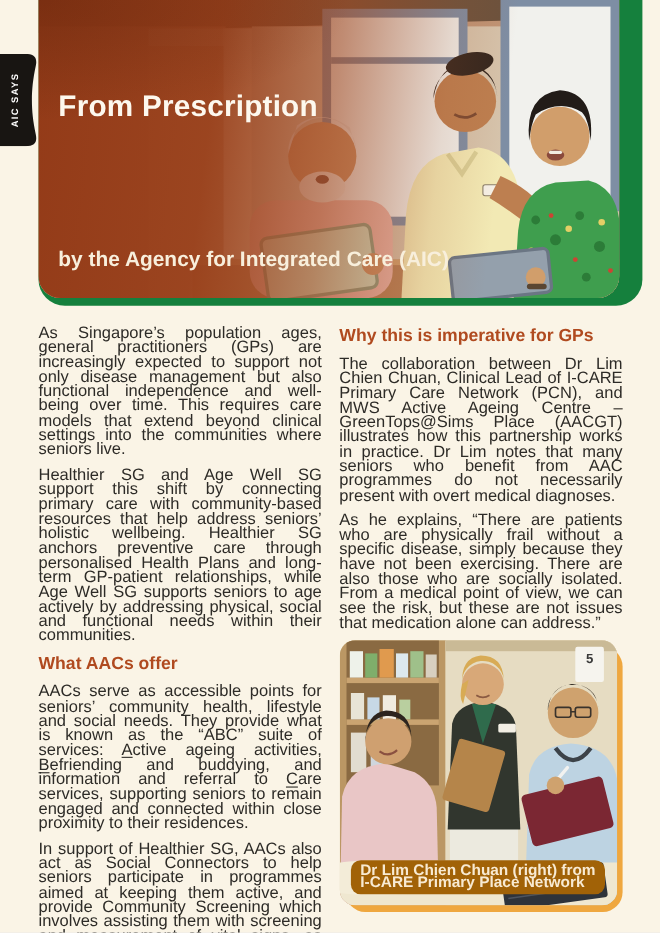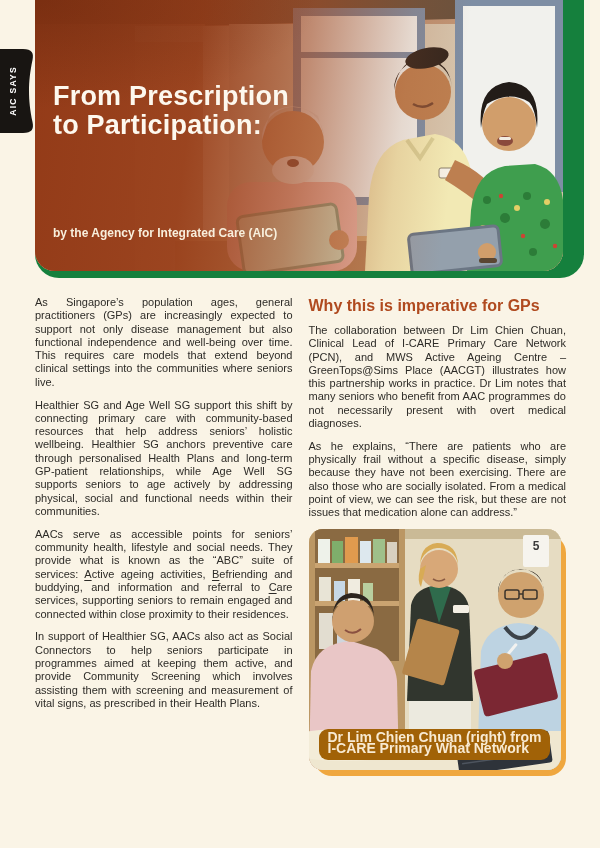--- a/index.html
+++ b/index.html
@@ -19,31 +19,31 @@
       radial-gradient(120% 90% at 0% 0%, rgba(80,28,8,0.35) 0%, rgba(80,28,8,0) 45%),
       linear-gradient(97deg, rgba(146,56,21,0.97) 0%, rgba(152,62,25,0.93) 30%,
         rgba(160,72,33,0.60) 50%, rgba(168,84,44,0.15) 68%, rgba(168,84,44,0) 78%);}
   .hero-text{position:absolute;inset:0;}
   .hero-title{position:absolute;left:18px;top:82px;margin:0;
     font-size:27px;line-height:29px;font-weight:800;color:#fdf8ee;letter-spacing:.2px;}
   .hero-title span{display:block;}
   .hero-subtitle{position:absolute;left:18px;top:149px;width:248px;
     font-size:13px;line-height:17.5px;font-weight:700;color:#5ba28c;}
   .hero-byline{position:absolute;left:18px;top:226px;
-    font-size:12px;font-weight:700;color:#f8efdc;}
+    font-size:19px;font-weight:700;color:#f8efdc;}
   
   .edge-tab{position:absolute;left:0;top:49px;width:35px;height:84px;}
   .edge-tab svg{position:absolute;inset:0;width:100%;height:100%;display:block;}
   .edge-tab .label-wrap{position:absolute;inset:0;display:flex;align-items:center;padding-left:8px;}
   .edge-tab .tab-label{writing-mode:vertical-rl;transform:rotate(180deg);
     font-size:8.5px;font-weight:700;color:#ffffff;letter-spacing:1.3px;white-space:nowrap;}
   
   .body-cols{position:absolute;left:35px;top:296px;width:531px;display:flex;gap:16px;}
   .col{flex:1;min-width:0;}
-  .col p{margin:0 0 9.5px;font-size:11px;line-height:13.3px;text-align:justify;
+  .col p{margin:0 0 9.5px;font-size:15px;line-height:13.3px;text-align:justify;
     color:#2d2b27;}
   .col h2{margin:0 0 9px;font-size:16px;line-height:19px;font-weight:800;color:#b04a1f;}
   .col h2.mt{margin-top:7px;}
   .ul{text-decoration:underline;text-underline-offset:1.5px;}
   
   .photo-card{position:relative;margin:5px 0 0;width:100%;height:247px;}
   .photo-back{position:absolute;left:5px;top:6px;width:252px;height:241px;
     background:#efa73f;border-radius:18px;}
   .photo-content{position:absolute;left:0;top:0;width:252px;height:241px;
     border-radius:14px;overflow:hidden;background:#d8c49e;}
@@ -126,41 +126,41 @@
         <g transform="rotate(-6 420 250)">
           <rect x="375" y="230" width="90" height="40" rx="5" fill="#94a0ac" stroke="#6b7684" stroke-width="3"></rect>
         </g>
         <circle cx="452" cy="252" r="9" fill="#d19e6b"></circle>
         <rect x="444" y="258" width="18" height="5" rx="2.5" fill="#5a4632"></rect>
       </svg>
       <div class="hero-overlay"></div>
       <div class="hero-text">
         <h1 class="hero-title">
           <span>From Prescription</span>
-          <span>to Participation:</span>
         </h1>
         <div class="hero-byline">by the Agency for Integrated Care (AIC)</div>
       </div>
     </div>
   </div>
 
   <div class="edge-tab">
     <svg viewBox="0 0 35 84" preserveAspectRatio="none">
       <path d="M0,0 H23 C32,0 34,4 32.5,11 C30,23 29,32 29,42 C29,52 30,61 32.5,73 C34,80 32,84 23,84 H0 Z" fill="#181512"></path>
     </svg>
     <div class="label-wrap">
       <span class="tab-label">AIC SAYS</span>
     </div>
   </div>
 
   <div class="body-cols">
 
     <div class="col">
       <p>As Singapore’s population ages, general practitioners (GPs) are increasingly expected to support not only disease management but also functional independence and well-being over time. This requires care models that extend beyond clinical settings into the communities where seniors live.</p>
       <p>Healthier SG and Age Well SG support this shift by connecting primary care with community-based resources that help address seniors’ holistic wellbeing. Healthier SG anchors preventive care through personalised Health Plans and long-term GP-patient relationships, while Age Well SG supports seniors to age actively by addressing physical, social and functional needs within their communities.</p>
+      <h2 class="mt">What AACs offer</h2>
       <p><span>AACs serve as accessible points for seniors’ community health, lifestyle and social needs. They provide what is known as the “ABC” suite of services: </span><span class="ul">A</span><span>ctive ageing activities, </span><span class="ul">B</span><span>efriending and buddying, and information and referral to </span><span class="ul">C</span><span>are services, supporting seniors to remain engaged and connected within close proximity to their residences.</span></p>
       <p>In support of Healthier SG, AACs also act as Social Connectors to help seniors participate in programmes aimed at keeping them active, and provide Community Screening which involves assisting them with screening and measurement of vital signs, as prescribed in their Health Plans.</p>
     </div>
 
     <div class="col">
       <h2>Why this is imperative for GPs</h2>
       <p>The collaboration between Dr Lim Chien Chuan, Clinical Lead of I-CARE Primary Care Network (PCN), and MWS Active Ageing Centre – GreenTops@Sims Place (AACGT) illustrates how this partnership works in practice. Dr Lim notes that many seniors who benefit from AAC programmes do not necessarily present with overt medical diagnoses.</p>
       <p>As he explains, “There are patients who are physically frail without a specific disease, simply because they have not been exercising. There are also those who are socially isolated. From a medical point of view, we can see the risk, but these are not issues that medication alone can address.”</p>
 
       <figure class="photo-card" style="margin:5px 0 0;">
@@ -234,20 +234,20 @@
               <rect x="148" y="208" width="94" height="32" rx="3" fill="#2e333a"></rect>
               <g stroke="#4d545e" stroke-width="1.4">
                 <line x1="152" y1="215" x2="238" y2="215"></line>
                 <line x1="152" y1="222" x2="238" y2="222"></line>
                 <line x1="152" y1="229" x2="238" y2="229"></line>
               </g>
             </g>
           </svg>
           <figcaption class="caption-badge">
             <span>Dr Lim Chien Chuan (right) from</span>
-            <span>I-CARE Primary What Network</span>
+            <span>I-CARE Primary Place Network</span>
           </figcaption>
         </div>
       </figure>
     </div>
   </div>
 
 </div>
 
 </body></html>

